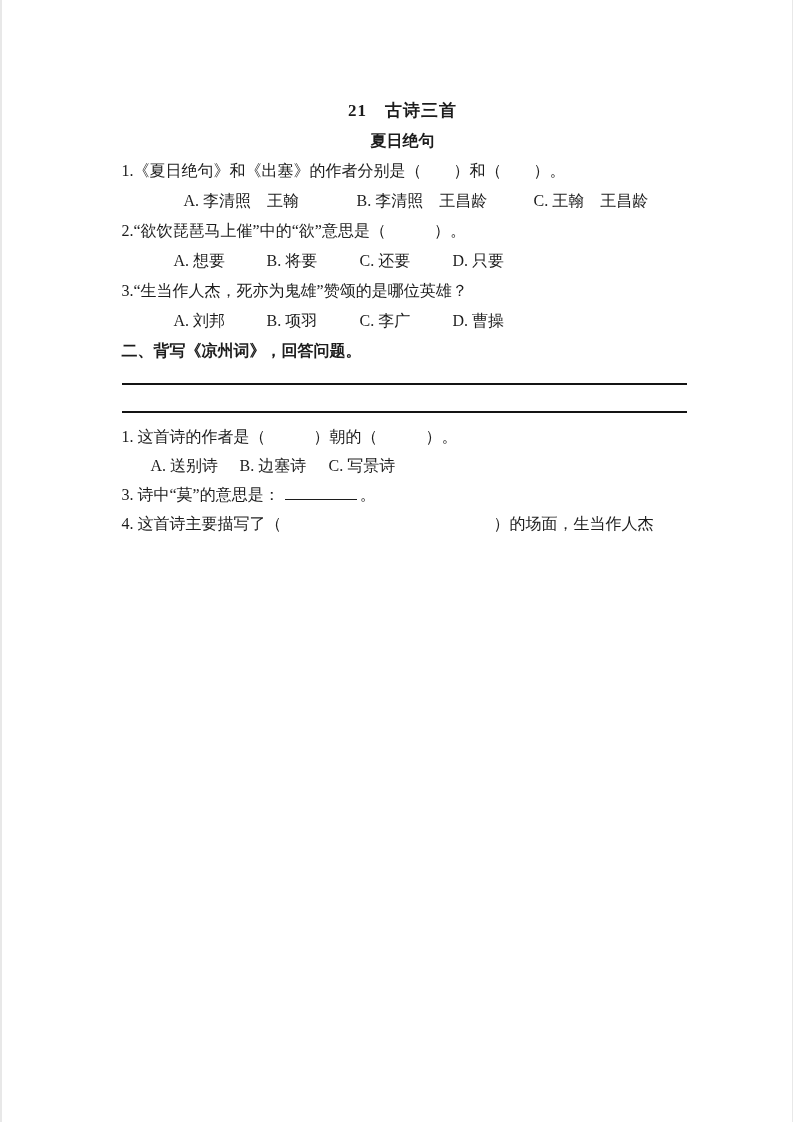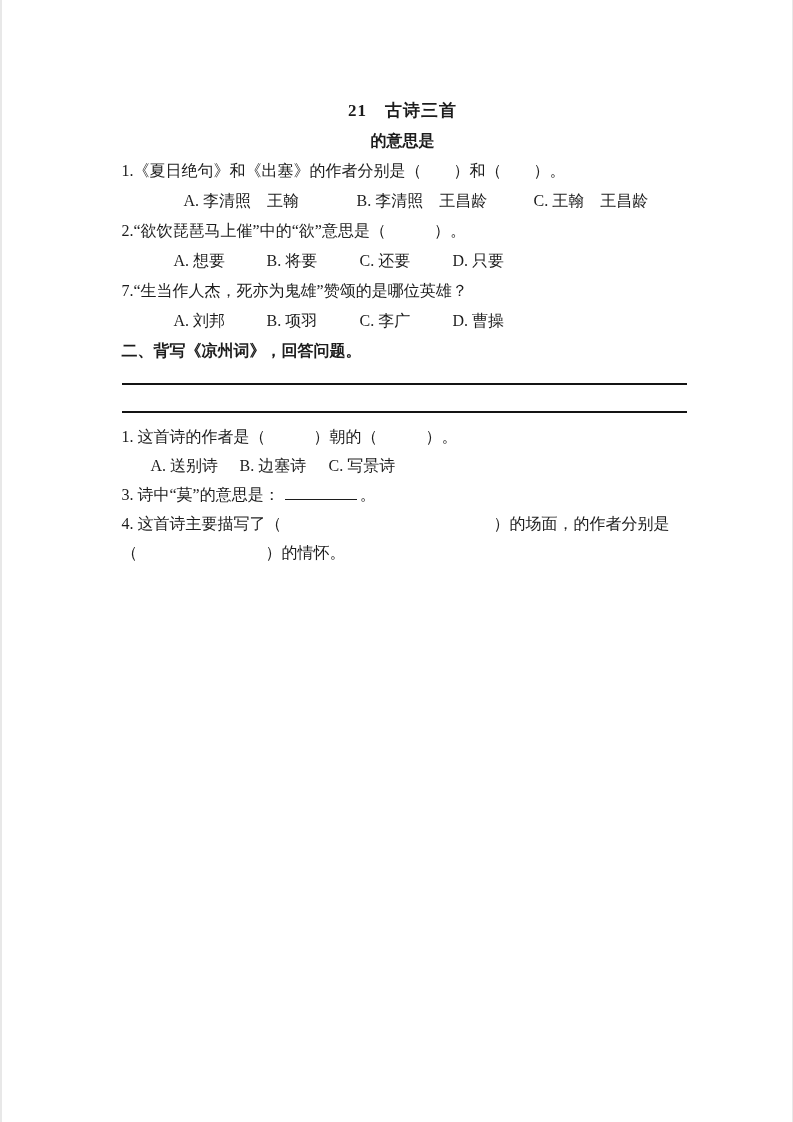--- a/index.html
+++ b/index.html
@@ -79,34 +79,34 @@
     width: 128px;
     height: 1px;
   }
 </style>
 </head>
 <body>
 
 <div class="page">
 
   <div class="tline doc-title">21　古诗三首</div>
-  <div class="tline doc-subtitle">的意思是</div>
+  <div class="tline doc-subtitle">夏日绝句</div>
 
 
   <div class="tline">1.《夏日绝句》和《出塞》的作者分别是（　　）和（　　）。</div>
   <div class="tline opts opts-q1">
     <span class="o1">A. 李清照　王翰</span><span class="o2">B. 李清照　王昌龄</span><span class="o3">C. 王翰　王昌龄</span>
   </div>
 
   <div class="tline">2.“欲饮琵琶马上催”中的“欲”意思是（　　　）。</div>
   <div class="tline opts opts-4">
     <span class="o">A. 想要</span><span class="o">B. 将要</span><span class="o">C. 还要</span><span>D. 只要</span>
   </div>
 
-  <div class="tline">7.“生当作人杰，死亦为鬼雄”赞颂的是哪位英雄？</div>
+  <div class="tline">3.“生当作人杰，死亦为鬼雄”赞颂的是哪位英雄？</div>
   <div class="tline opts opts-4">
     <span class="o">A. 刘邦</span><span class="o">B. 项羽</span><span class="o">C. 李广</span><span>D. 曹操</span>
   </div>
 
   <div class="tline sec-heading">二、背写《凉州词》，回答问题。</div>
 
   <div class="rule-block">
     <div class="rule rule-1"></div>
     <div class="rule rule-2"></div>
     <div class="spacer"></div>
@@ -116,19 +116,16 @@
 
   <div class="tline2 opts opts-s2">
     <span class="o">A. 送别诗</span><span class="o">B. 边塞诗</span><span>C. 写景诗</span>
   </div>
 
   <div class="tline2">
     <span>3. 诗中“莫”的意思是：</span><span class="blank"></span><span>。</span>
   </div>
 
   <div class="tline2">
-    <span>4. 这首诗主要描写了（</span><span class="gap-wide"></span><span>）的场面，的作者分别是</span>
-  </div>
-  <div class="tline2">
-    <span>（</span><span class="gap-mid"></span><span>）的情怀。</span>
+    <span>4. 这首诗主要描写了（</span><span class="gap-wide"></span><span>）的场面，生当作人杰</span>
   </div>
 
 </div>
 
 </body></html>

